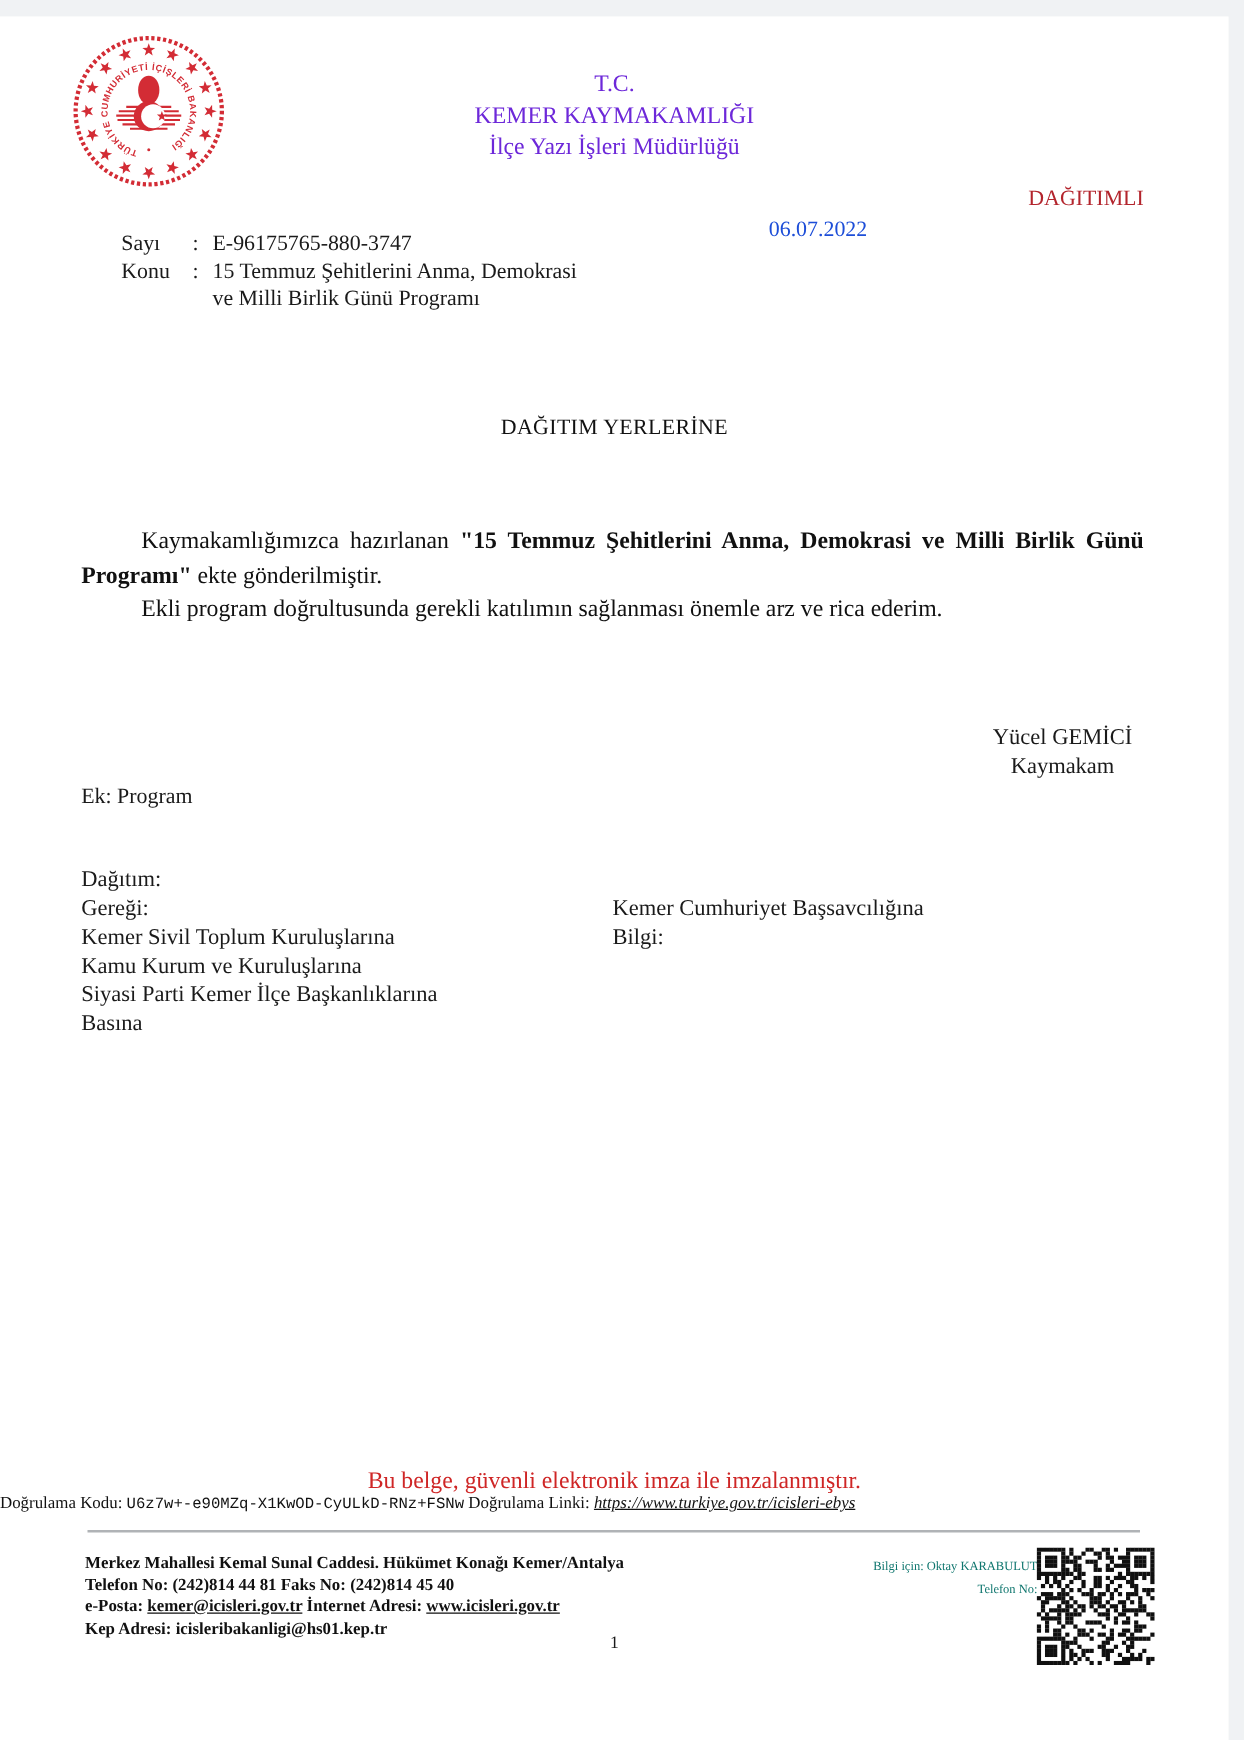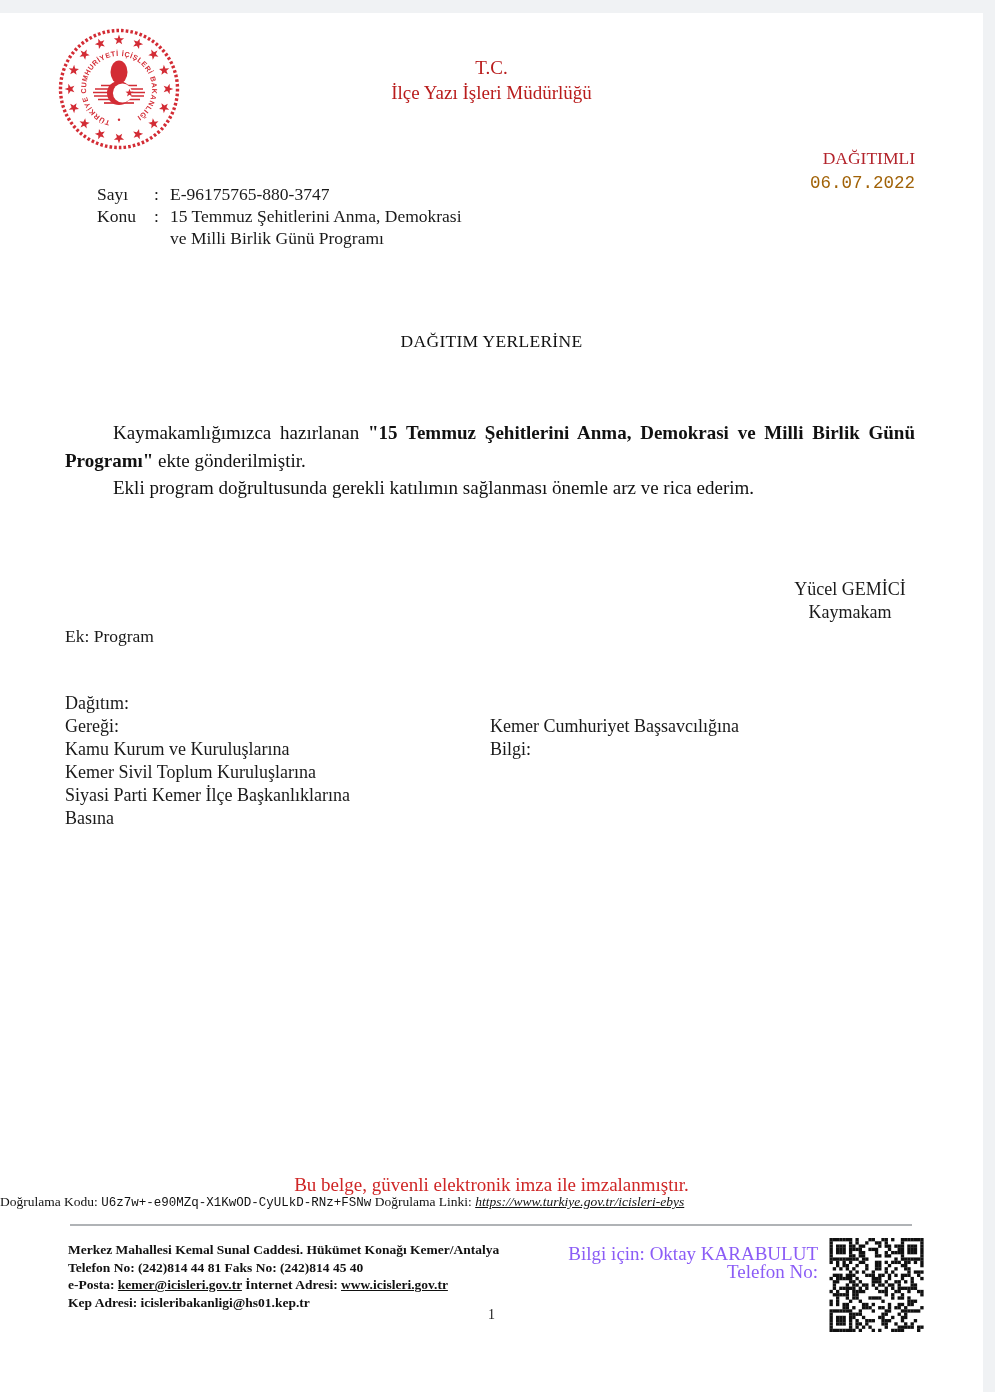--- a/index.html
+++ b/index.html
@@ -14,29 +14,29 @@
   .page {
     position:absolute; left:0; top:13px; width:983px; height:1379px;
     background:#ffffff;
   }
   .abs { position:absolute; }
 
   
   .seal { left:57px; top:14px; width:124px; height:124px; }
   .letterhead {
     left:0; right:0; top:42px; text-align:center;
-    font-size:19px; line-height:25px; color:#b91c1c;
+    font-size:19px; line-height:25px; color:#6d28d9;
   }
   .dist-tag {
     right:68px; top:134px; width:300px; text-align:right;
     font-size:17.5px; line-height:23px; color:#b3242c;
   }
   .dist-date {
-    right:68px; top:159px; width:300px; text-align:right;
-    font-size:17.5px; line-height:23px; color:#a16207;font-family:Liberation Mono, monospace;
+    right:68px; top:159px; width:300px; 
+    font-size:17.5px; line-height:23px; color:#1d4ed8;
   }
   .ref-block {
     left:65px; top:170px; font-size:17.5px; line-height:22px;
     display:grid; grid-template-columns:57px 16px auto; column-gap:0;margin-left:32px;
   }
 
   
   .addressee {
     left:0; right:0; top:318px; text-align:center;
     font-size:17.5px; letter-spacing:0.3px; color:#111;
@@ -72,22 +72,22 @@
   .divider { left:70px; right:71px; top:1211px; height:2px; background:#b0b3b6; }
 
   
   .footer-left {
     left:68px; top:1228px; width:470px;
     font-size:13.5px; line-height:17.5px; color:#111;font-weight:bold;
   }
   .footer-left a, .footer-right a { color:#111; }
   .ulink { text-decoration:underline; }
   .footer-right {
-    left:420px; top:1232px; width:398px; text-align:right;
-    font-size:19px; line-height:18px; color:#8b5cf6;
+    left:432px; top:1232px; width:398px; text-align:right;
+    font-size:10px; line-height:18px; color:#0f766e;
   }
   .qr { left:828px; top:1225px; width:97px; height:94px; }
   .page-number {
     left:0; right:0; top:1294px; text-align:center; font-size:14px;
   }
 
   .gutter-right {
     position:absolute; right:0; top:0; width:12px; height:1392px; background:#f0f2f4;
   }
   .gutter-top {
@@ -167,20 +167,21 @@
         <line x1="47" y1="76" x2="77" y2="76"></line>
       </g>
       <circle cx="62" cy="66" r="12" fill="#d32c35"></circle>
       <circle cx="65.5" cy="66" r="9.6" fill="#ffffff"></circle>
       <polygon points="0,-4 0.95,-1.31 3.8,-1.24 1.54,0.5 2.35,3.24 0,1.7 -2.35,3.24 -1.54,0.5 -3.8,-1.24 -0.95,-1.31" transform="translate(72.5 66) scale(1.05)" fill="#d32c35"></polygon>
     </g>
   </svg>
 
   <div class="abs letterhead">
     <div>T.C.</div>
+    <div>KEMER KAYMAKAMLIĞI</div>
     <div>İlçe Yazı İşleri Müdürlüğü</div>
   </div>
 
   <div class="abs dist-tag">DAĞITIMLI</div>
   <div class="abs dist-date">06.07.2022</div>
 
   <div class="abs ref-block">
     <span>Sayı</span>
     <span>:</span>
     <span>E-96175765-880-3747</span>
@@ -204,22 +205,22 @@
     <div>Kaymakam</div>
   </div>
 
   <div class="abs attachment">Ek: Program</div>
 
   <div class="abs distribution">
     <div>Dağıtım:</div>
     <div class="dist-cols">
       <div class="dist-col-left">
         <div>Gereği:</div>
+        <div>Kemer Sivil Toplum Kuruluşlarına</div>
         <div>Kamu Kurum ve Kuruluşlarına</div>
-        <div>Kemer Sivil Toplum Kuruluşlarına</div>
         <div>Siyasi Parti Kemer İlçe Başkanlıklarına</div>
         <div>Basına</div>
       </div>
       <div class="dist-col-right">
         <div>Kemer Cumhuriyet Başsavcılığına</div>
         <div>Bilgi:</div>
       </div>
     </div>
   </div>
 

